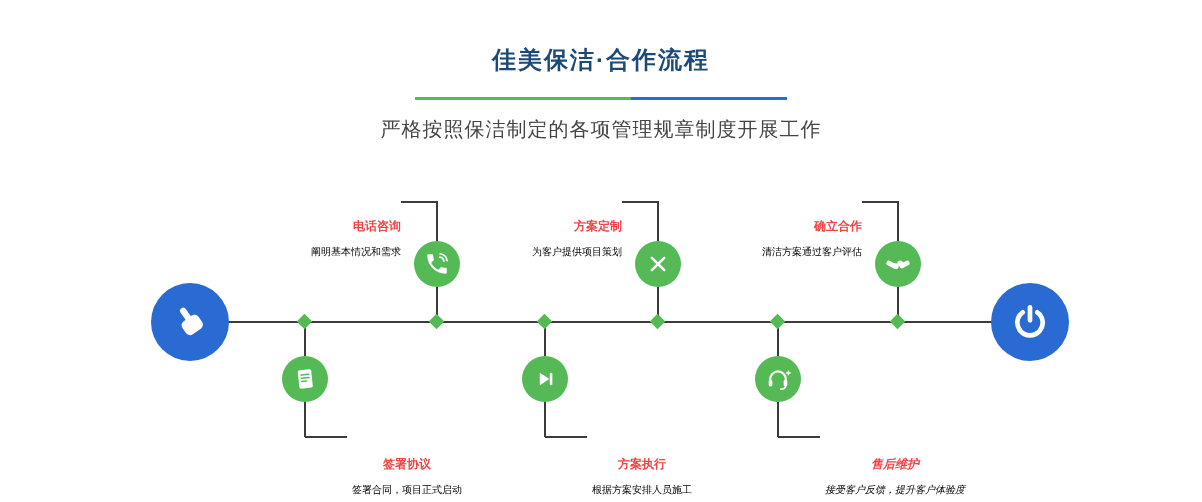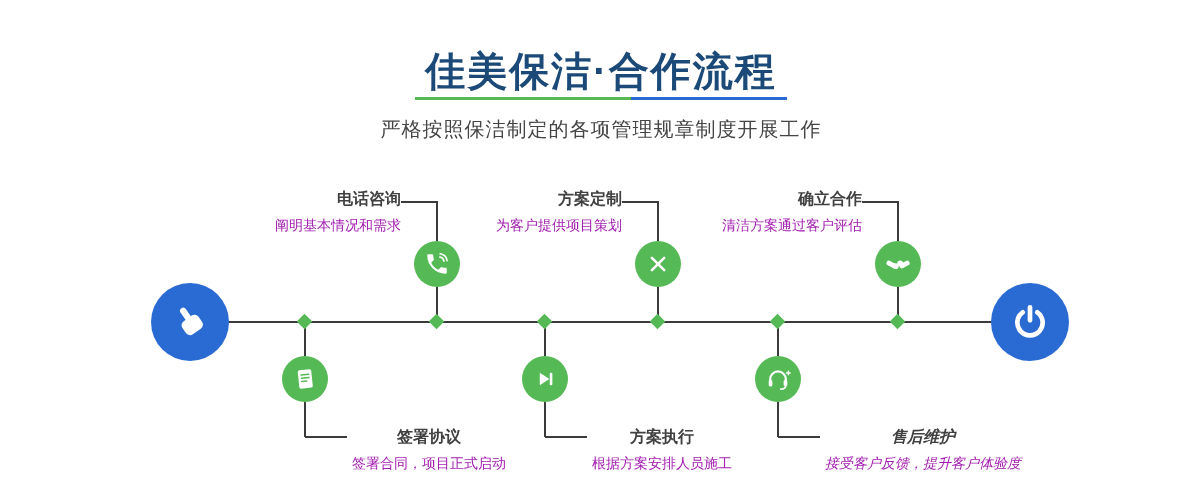--- a/index.html
+++ b/index.html
@@ -3,21 +3,21 @@
 <meta charset="utf-8">
 <style>
   * { margin:0; padding:0; box-sizing:border-box; }
   html,body { background:#fff; }
   .canvas {
     position:relative; width:1202px; height:502px; background:#fff; overflow:hidden;
     font-family:"Liberation Sans","DejaVu Sans",sans-serif;
   }
   .title {
     position:absolute; top:44px; left:0; width:100%; text-align:center;
-    font-size:40px; font-weight:bold; color:var(--navy,#1b4a78); letter-spacing:2px;
+    font-size:24px; font-weight:bold; color:var(--navy,#1b4a78); letter-spacing:2px;
   }
   .rule { position:absolute; top:97px; left:415px; width:372px; height:3px; display:flex; }
   .seg-green { width:58%; height:100%; background:var(--green,#55b956); }
   .seg-blue  { width:42%; height:100%; background:var(--blue,#2a6bd3); }
   .subtitle {
     position:absolute; top:116px; left:0; width:100%; text-align:center;
     font-size:20px; color:#454545; letter-spacing:1px;
   }
   .axis { position:absolute; top:321px; left:190px; width:840px; height:2px; background:var(--line,#3b3b3b); z-index:1; }
   .ln   { position:absolute; background:var(--line,#3b3b3b); z-index:1; }
@@ -26,22 +26,22 @@
     position:absolute; width:78px; height:78px; border-radius:50%;
     background:var(--blue,#2a6bd3); display:flex; align-items:center; justify-content:center; z-index:3;
   }
   .gc {
     position:absolute; width:46px; height:46px; border-radius:50%;
     background:var(--green,#55b956); color:var(--green,#55b956);
     display:flex; align-items:center; justify-content:center; z-index:3;
   }
   .lt { position:absolute; top:188px; text-align:right; z-index:2; }
   .lb { position:absolute; top:426px; text-align:center;  z-index:2; }
-  .step-title { font-size:16px; font-weight:bold; color:#404040; line-height:22px; margin-bottom:6px; }
-  .step-desc  { font-size:14px; color:#a21caf; line-height:18px; }
+  .step-title { font-size:12px; font-weight:bold; color:#ef4444; line-height:22px; margin-bottom:6px;margin-top:27px; }
+  .step-desc  { font-size:10px; color:#000000; line-height:18px; }
 </style>
 </head>
 <body>
 
 <div class="canvas">
 
   <div class="title">佳美保洁·合作流程</div>
   <div class="rule">
     <span class="seg-green"></span>
     <span class="seg-blue"></span>

